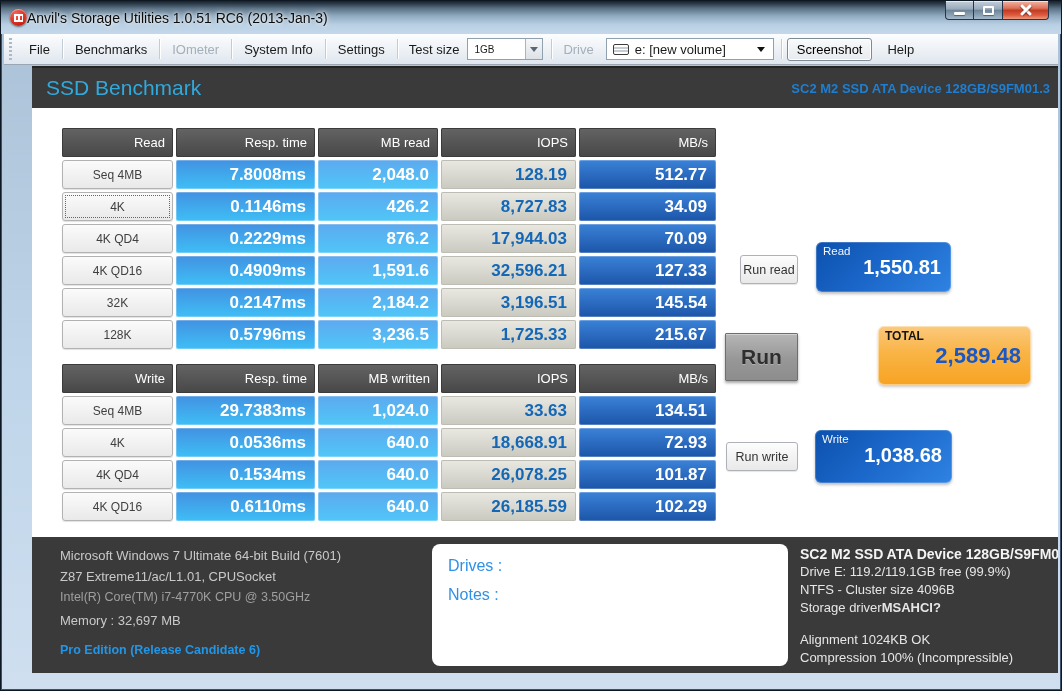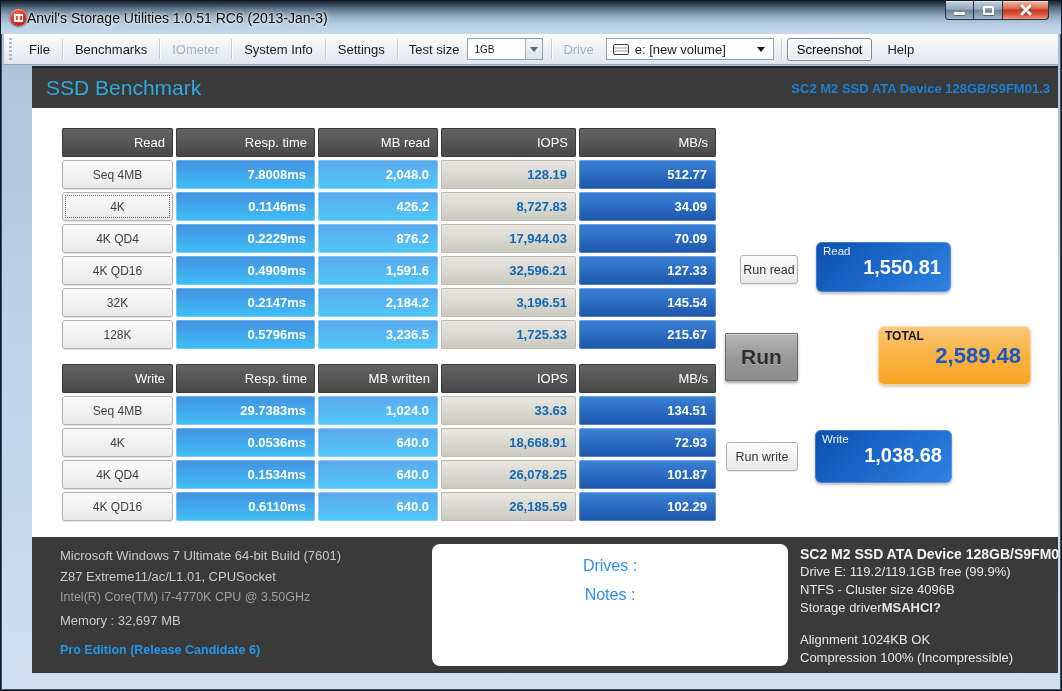--- a/index.html
+++ b/index.html
@@ -85,21 +85,21 @@
   .cell{ height:29px; border-radius:2px; }
   .w0{width:111px;} .w1{width:139px;} .w2{width:120px;} .w3{width:135px;} .w4{width:137px;}
   .hdr{ background:linear-gradient(180deg,#646464 0%,#474747 100%); color:#fff; font-size:13px;
     display:flex; align-items:center; justify-content:flex-end; padding-right:8px;
     box-shadow:inset 0 0 0 1px #3b3b3b; }
   .lblbtn{ background:linear-gradient(180deg,#fbfbfb,#e9e9e9); border:1px solid #b2b2b2; border-radius:3px;
     color:#3f3f3f; font-size:12px; display:flex; align-items:center; justify-content:center;
     box-shadow:0 1px 1px rgba(0,0,0,.12); }
   .lblbtn.focused{ outline:1px dotted #666; outline-offset:-4px; }
   .val{ display:flex; align-items:center; justify-content:flex-end; padding-right:9px;
-    font-size:13px; font-weight:bold; color:#fff; box-shadow:inset 0 0 0 1px rgba(255,255,255,.25); }
+    font-size:17px; font-weight:bold; color:#fff; box-shadow:inset 0 0 0 1px rgba(255,255,255,.25); }
   .c-resp{ background:linear-gradient(180deg,#4292e2 0%,#3fbef5 100%); }
   .c-mb{   background:linear-gradient(180deg,#5da9ee 0%,#4fc7f8 100%); }
   .c-iops{ background:linear-gradient(180deg,#e9e9e2 0%,#c9c9c0 100%); color:#1467b6; box-shadow:inset 0 0 0 1px #bdbdb4; }
   .c-mbs{  background:linear-gradient(180deg,#3a82d8 0%,#1c55a8 100%); }
 
   
   .btn-std{ position:absolute; border:1px solid #aeb2b8; border-radius:3px; font-size:12.5px; color:#333;
     background:linear-gradient(180deg,#fdfdfd,#e9e9e9); display:flex; align-items:center; justify-content:center;
     box-shadow:0 1px 1px rgba(0,0,0,.1); }
   .btn-run-read{ left:708px; top:189px; width:58px; height:29px; }
@@ -125,21 +125,21 @@
   .panel-total .panel-label{ color:#141414; font-weight:bold; font-size:12px; }
   .panel-total .panel-value{ color:#1a57c4; font-size:22px; margin-top:0; }
 
   
   .footer{ position:absolute; left:0; right:0; bottom:0; height:136px; background:#3a3a3a; color:#c9c9c9; }
   .sysinfo{ position:absolute; left:28px; top:9px; font-size:13px; line-height:20.5px; }
   .sysinfo .dim{ color:#9f9f9f; font-size:12.5px; }
   .sysinfo .mem{ margin-top:3px; }
   .sysinfo .edition{ margin-top:9px; color:#2196e8; font-weight:bold; font-size:12.5px; }
   .notesbox{ position:absolute; left:400px; top:7px; width:356px; height:122px; background:#fff; border-radius:8px;
-    padding:13px 16px;text-align:center; }
+    padding:13px 16px; }
   .notesbox .nline{ color:#2f90e8; font-size:16px; margin-bottom:11px; }
   .driveinfo{ position:absolute; left:768px; top:8px; right:0; font-size:13px; color:#e6e6e6; line-height:18px;
     white-space:nowrap; overflow:hidden; }
   .driveinfo .bold1{ font-weight:bold; font-size:14px; color:#f4f4f4; }
   .driveinfo .gap{ height:14px; }
 </style>
 </head>
 <body>
 
 <div class="window">

